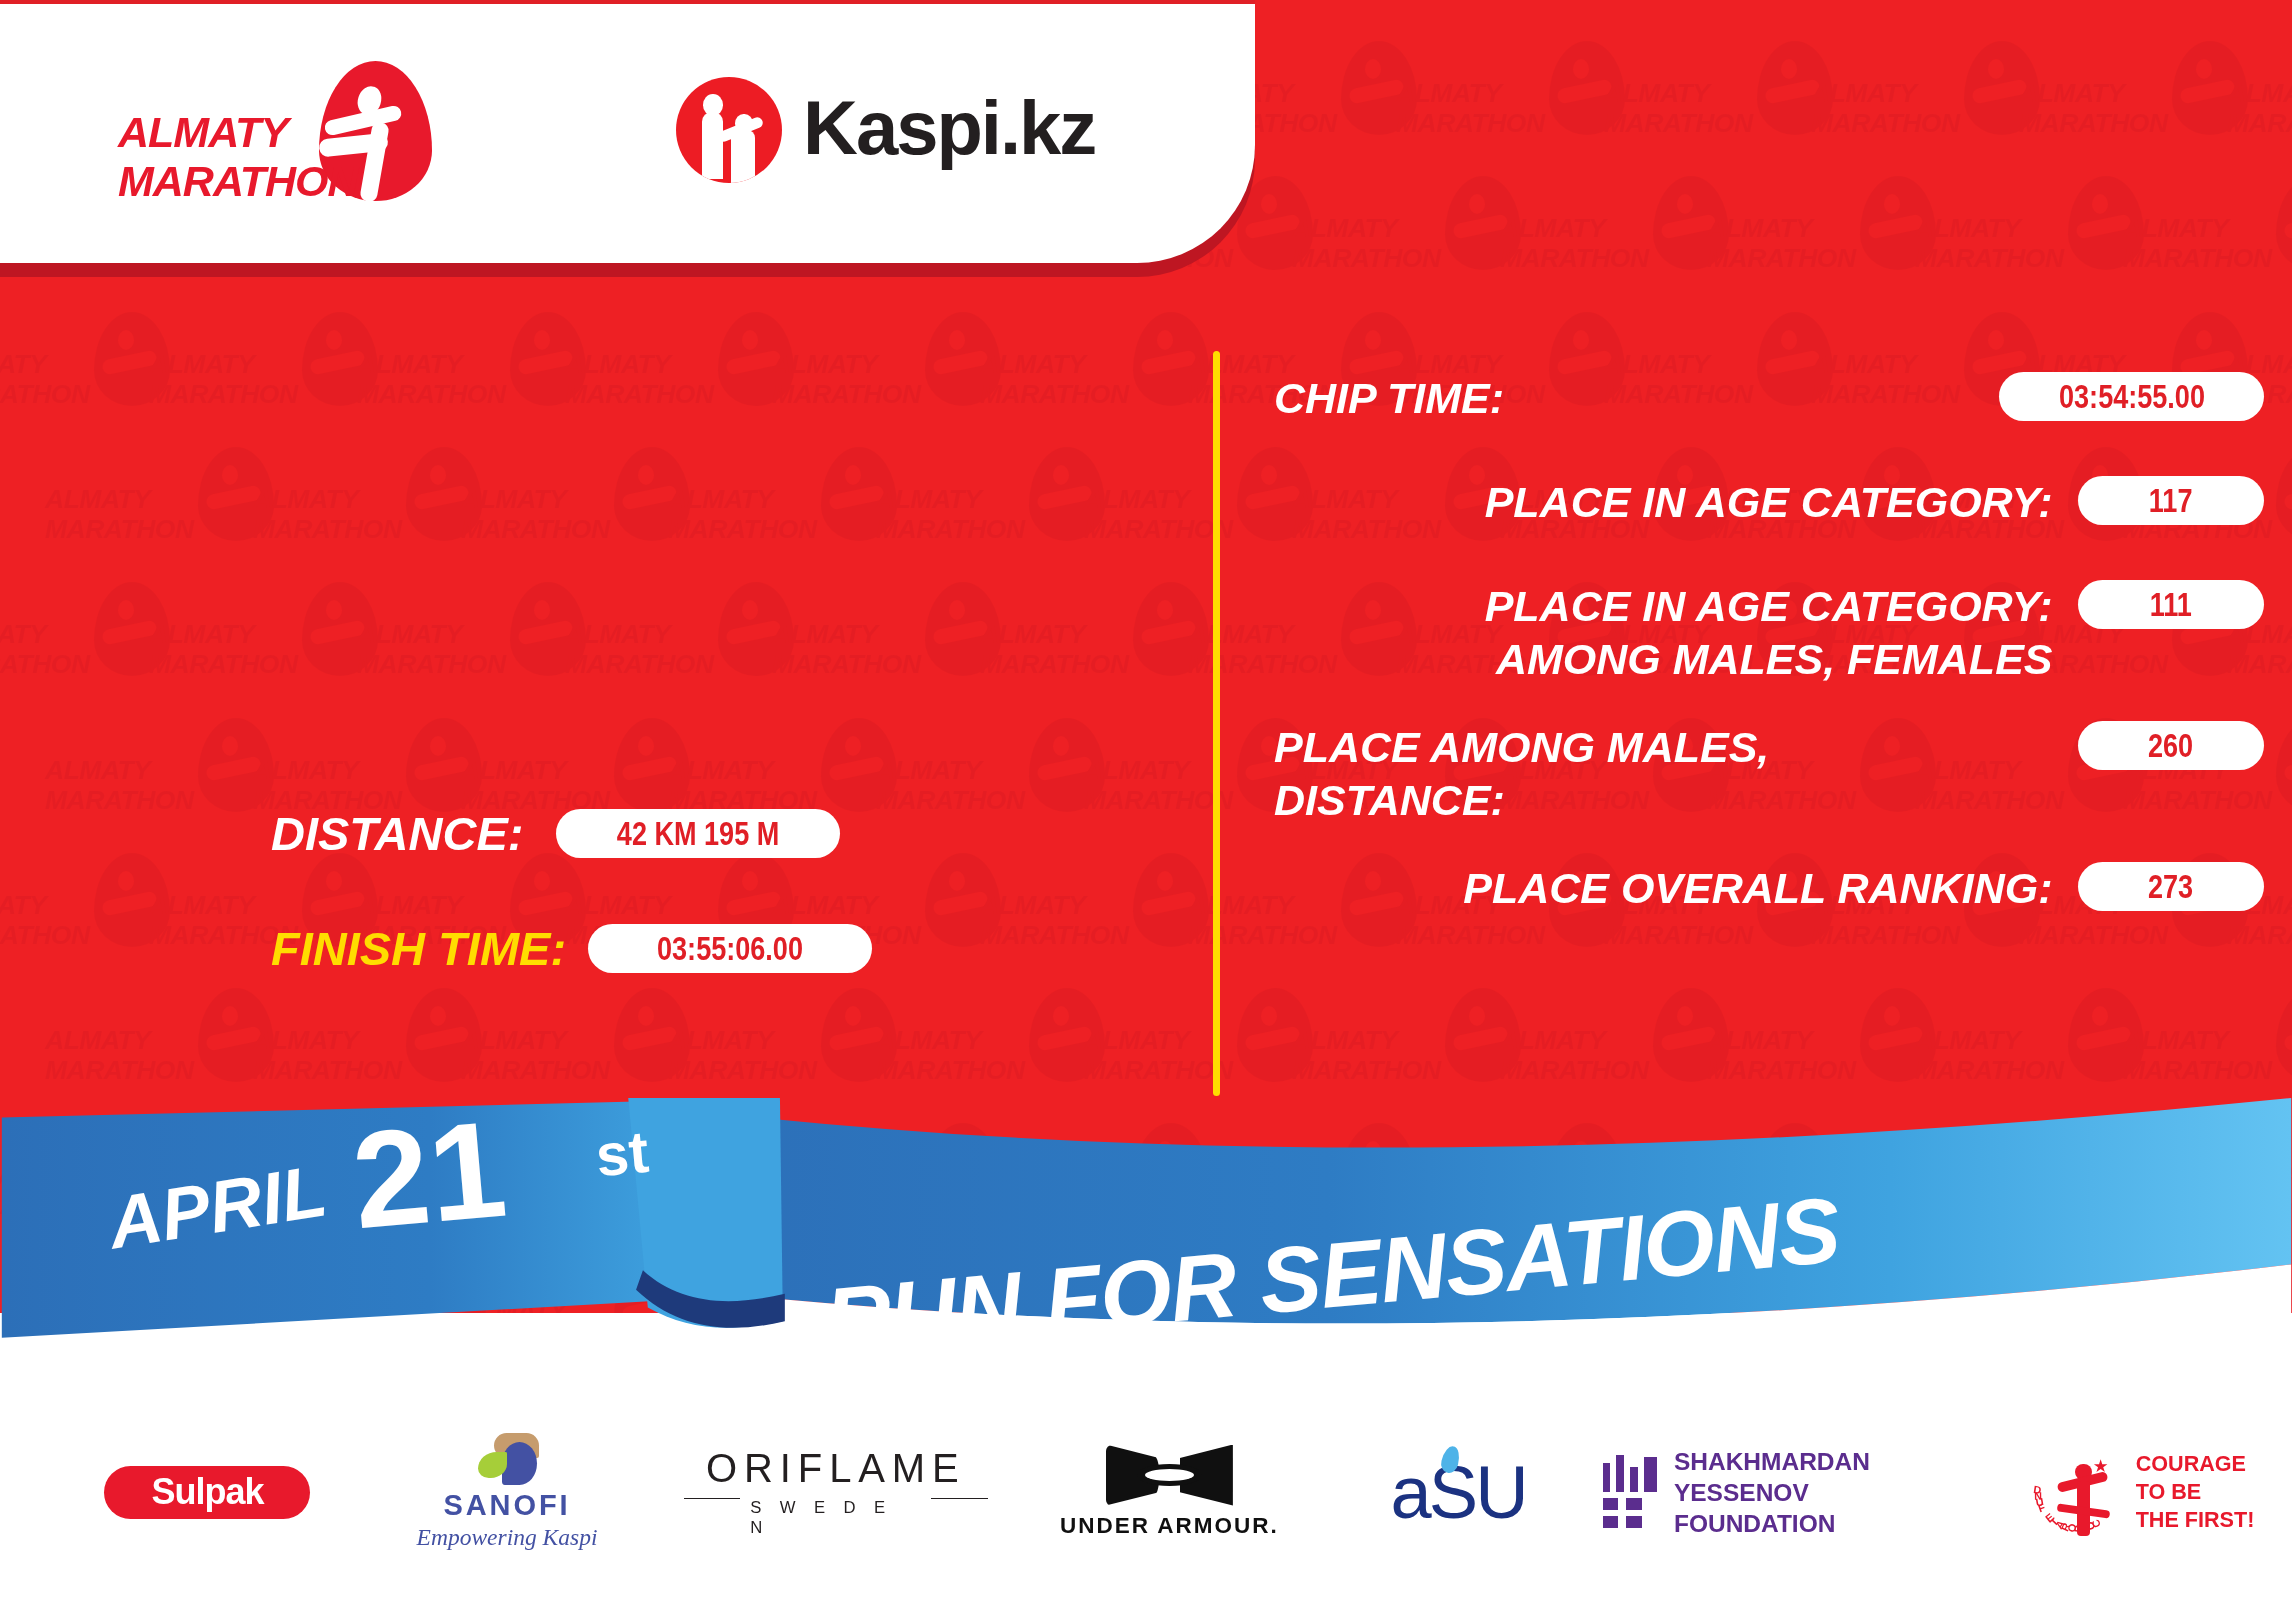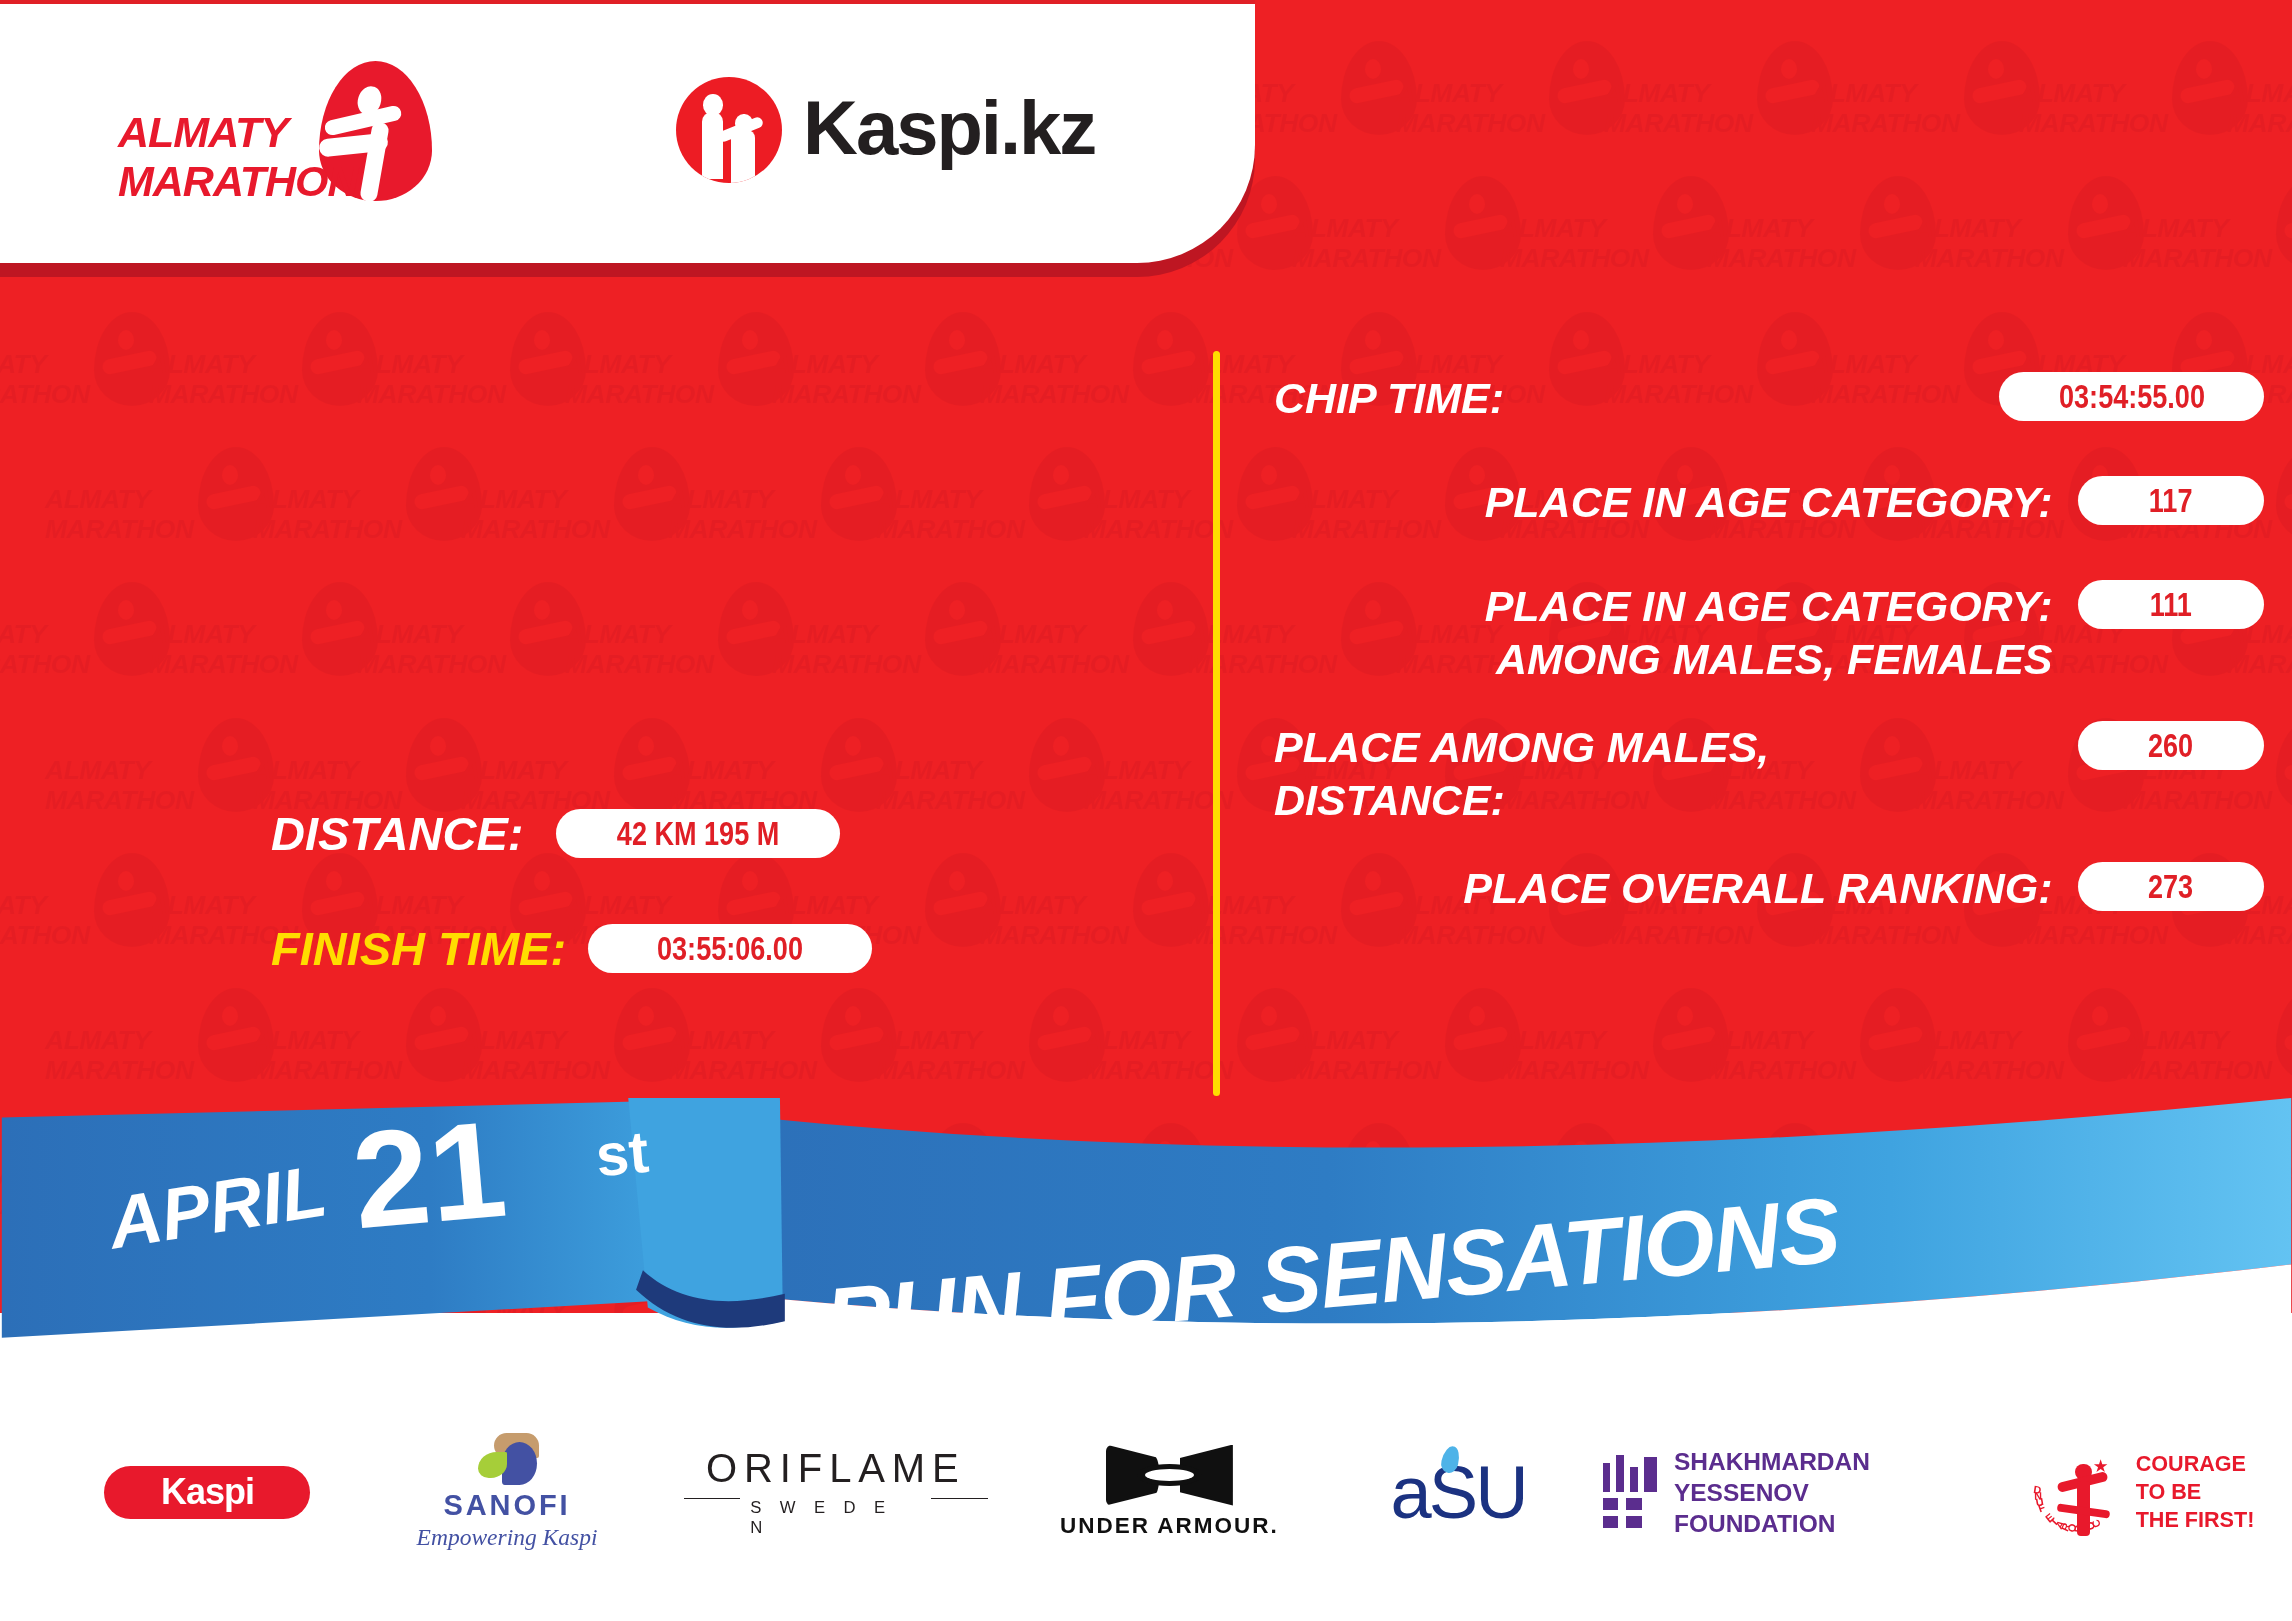--- a/index.html
+++ b/index.html
@@ -1351,21 +1351,21 @@
     <div class="ribbon-date-text">APRIL</div>
     <div class="ribbon-day">21</div>
     <div class="ribbon-ord">st</div>
     <div class="ribbon-slogan">RUN FOR SENSATIONS</div>
   </div>
 
   <div class="sponsors">
 
     <div class="sp sp-sulpak">
       <div class="sulpak-pill">
-        <span>Kaspi</span>
+        <span>Sulpak</span>
       </div>
     </div>
 
     <div class="sp sp-sanofi">
       <div class="sanofi-mark">
         <div class="s-top"></div>
         <div class="s-blue"></div>
         <div class="s-green"></div>
       </div>
       <div class="sanofi-name">SANOFI</div>

